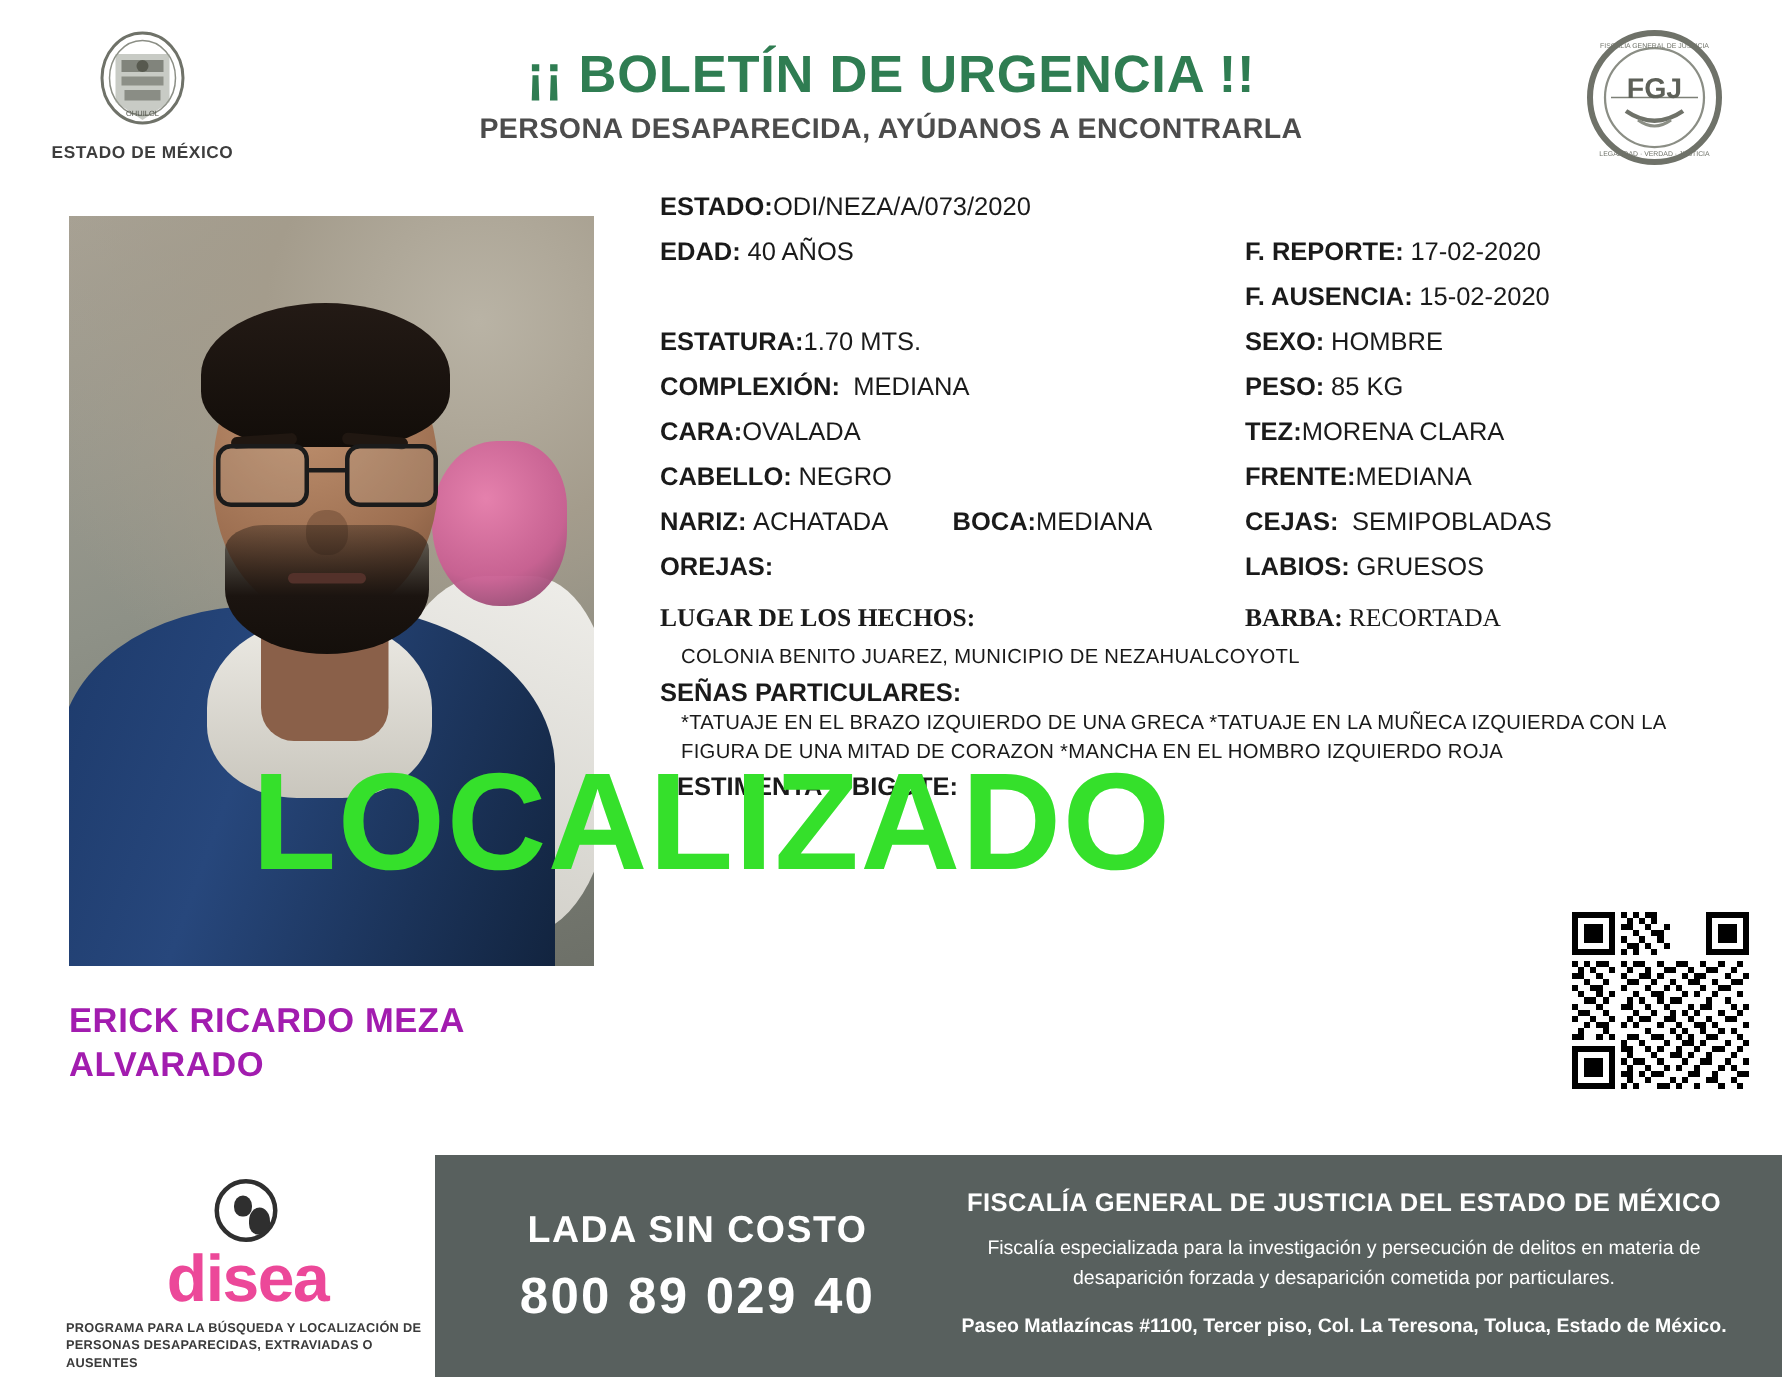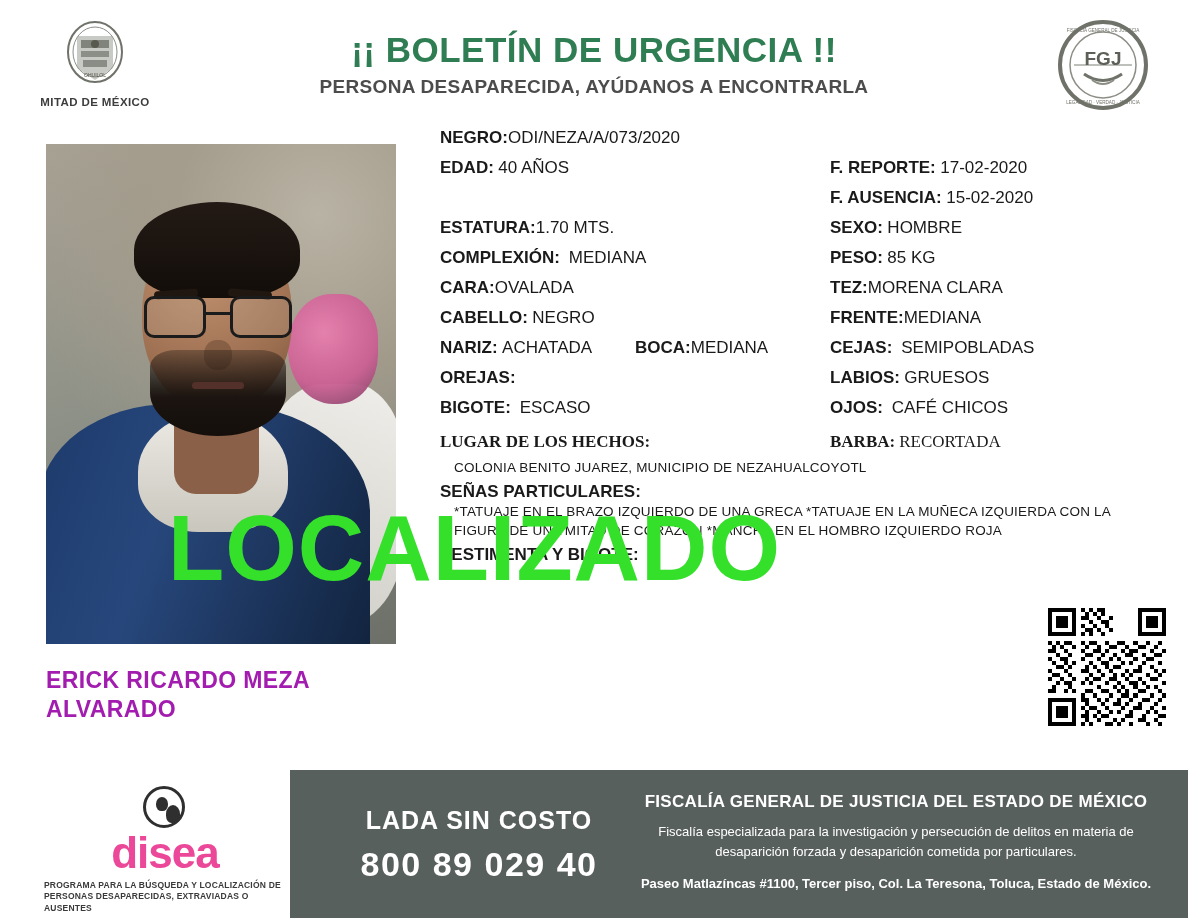--- a/index.html
+++ b/index.html
@@ -215,21 +215,21 @@
   .disea-phone {
     font-size:27px; font-weight:bold; color:#ef4444; margin-top:6px;
     letter-spacing:.5px;
   }
   .footer-bar {
     position:absolute; left:290px; bottom:0; width:898px; height:148px;
     background:#58605e;
     color:#ffffff;
   }
   .lada {
-    position:absolute; left:44px; top:36px; width:290px; text-align:center;
+    position:absolute; left:30px; top:36px; width:290px; text-align:center;
   }
   .lada-title { font-size:25px; font-weight:bold; letter-spacing:1px; }
   .lada-number { font-size:34px; font-weight:bold; letter-spacing:1.5px; margin-top:10px; }
   .fiscalia {
     position:absolute; left:330px; top:22px; right:16px; text-align:center;
   }
   .fiscalia-title { font-size:17px; font-weight:bold; letter-spacing:.3px; }
   .fiscalia-desc { font-size:13px; line-height:1.5; margin-top:10px; }
   .fiscalia-addr { font-size:13px; font-weight:bold; line-height:1.45; margin-top:14px; }
 </style>
@@ -244,21 +244,21 @@
         <ellipse cx="36" cy="34" rx="27" ry="30" fill="none" stroke="#6f7269" stroke-width="2"></ellipse>
         <ellipse cx="36" cy="34" rx="22" ry="25" fill="none" stroke="#8b8e85" stroke-width="1"></ellipse>
         <path d="M18 18 L54 18 L54 50 L36 62 L18 50 Z" fill="#9aa096" opacity=".55"></path>
         <path d="M22 22 h28 v8 h-28z" fill="#6f7269" opacity=".8"></path>
         <path d="M22 33 h28 v6 h-28z" fill="#7d8077" opacity=".8"></path>
         <path d="M24 42 h24 v7 h-24z" fill="#6f7269" opacity=".7"></path>
         <circle cx="36" cy="26" r="4" fill="#57594f"></circle>
         <text x="36" y="59" font-size="5" fill="#4c4e46" text-anchor="middle" font-family="Liberation Sans, sans-serif">OHUILOL</text>
       </svg>
     </div>
-    <div class="edomex-caption">MITAD DE MÉXICO</div>
+    <div class="edomex-caption">ESTADO DE MÉXICO</div>
   </div>
 
   <div class="header-titles">
     <div class="title-main">¡¡ BOLETÍN DE URGENCIA !!</div>
     <div class="title-sub">PERSONA DESAPARECIDA, AYÚDANOS A ENCONTRARLA</div>
   </div>
 
   <div class="fgj-logo">
     <svg width="110" height="95" viewBox="0 0 110 95">
       <circle cx="55" cy="47" r="43" fill="none" stroke="#6f7269" stroke-width="4"></circle>
@@ -295,21 +295,21 @@
       <div class="nose"></div>
       <div class="beard"></div>
       <div class="mouth"></div>
     </div>
     <div class="photo-name">ERICK RICARDO MEZA ALVARADO</div>
   </div>
 
   <div class="fields">
 
     <div class="row">
-      <span class="col-l"><span class="lbl">NEGRO:</span><span class="val">ODI/NEZA/A/073/2020</span></span>
+      <span class="col-l"><span class="lbl">ESTADO:</span><span class="val">ODI/NEZA/A/073/2020</span></span>
     </div>
 
     <div class="row">
       <span class="col-l"><span class="lbl">EDAD:</span> <span class="val">40 AÑOS</span></span>
       <span class="col-r"><span class="lbl">F. REPORTE:</span> <span class="val">17-02-2020</span></span>
     </div>
 
     <div class="row">
       <span class="col-r"><span class="lbl">F. AUSENCIA:</span> <span class="val">15-02-2020</span></span>
     </div>
@@ -339,24 +339,20 @@
       <span class="col-mid"><span class="lbl">BOCA:</span><span class="val">MEDIANA</span></span>
       <span class="col-r"><span class="lbl">CEJAS:</span>&nbsp; <span class="val">SEMIPOBLADAS</span></span>
     </div>
 
     <div class="row">
       <span class="col-l"><span class="lbl">OREJAS:</span> <span class="val"></span></span>
       <span class="col-r"><span class="lbl">LABIOS:</span> <span class="val">GRUESOS</span></span>
     </div>
 
 
-    <div class="row">
-      <span class="col-l"><span class="lbl">BIGOTE:</span>&nbsp; <span class="val">ESCASO</span></span>
-      <span class="col-r"><span class="lbl">OJOS:</span>&nbsp; <span class="val">CAFÉ CHICOS</span></span>
-    </div>
 
     <div class="block">
       <div style="position:relative; height:26px;font-family:Liberation Serif, serif;">
         <span class="block-title">LUGAR DE LOS HECHOS:</span>
         <span class="col-r"><span class="lbl">BARBA:</span> <span class="val">RECORTADA</span></span>
       </div>
       <div class="block-body">COLONIA BENITO JUAREZ, MUNICIPIO DE NEZAHUALCOYOTL</div>
     </div>
 
     <div class="block">

